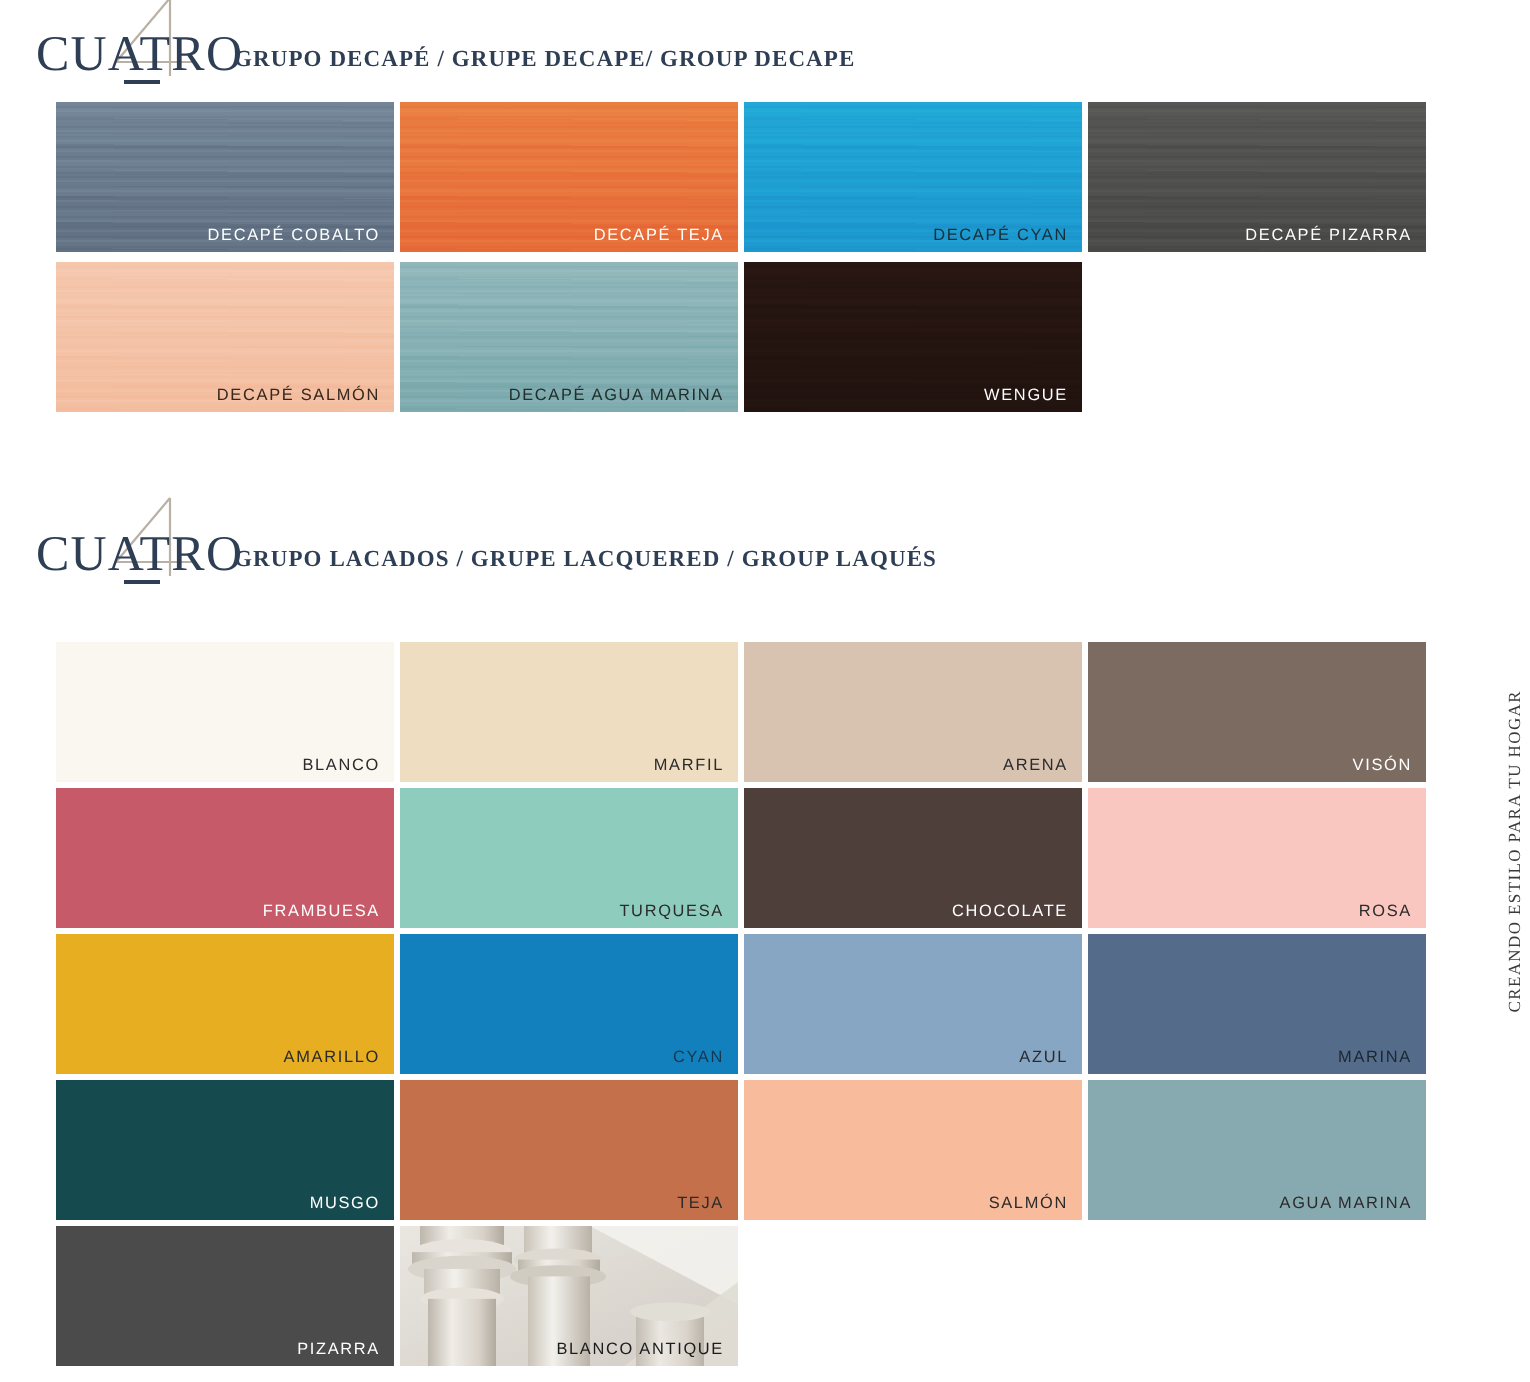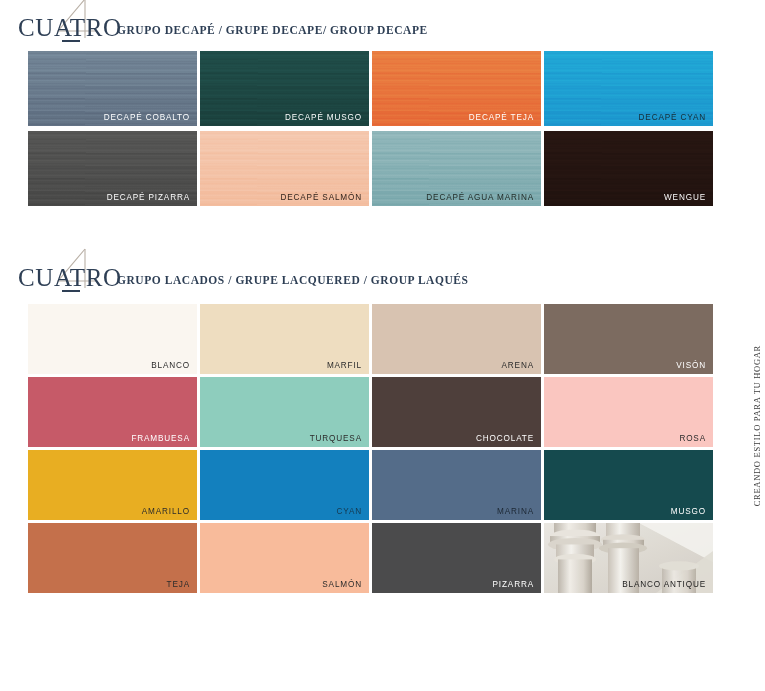--- a/index.html
+++ b/index.html
@@ -185,25 +185,20 @@
     <div class="section-title">GRUPO DECAPÉ / GRUPE DECAPE/ GROUP DECAPE</div>
   </div>
 
   <div class="grid" id="grid-decape" style="top:51px; row-gap:5px;">
       <div class="cell">
         <div class="swatch wood" style="height: 75px; background: rgb(105, 122, 140); text-align: right;">
           <span class="swatch-label" style="color: rgb(255, 255, 255);">DECAPÉ COBALTO</span>
         </div>
       </div>
       <div class="cell">
-        <div class="swatch wood" style="height: 75px; background: rgb(29, 71, 67);">
-          <span class="swatch-label" style="color: rgb(255, 255, 255);">DECAPÉ MUSGO</span>
-        </div>
-      </div>
-      <div class="cell">
         <div class="swatch wood" style="height: 75px; background: rgb(232, 116, 60); text-align: right;">
           <span class="swatch-label" style="color: rgb(255, 255, 255);">DECAPÉ TEJA</span>
         </div>
       </div>
       <div class="cell">
         <div class="swatch wood" style="height: 75px; background: rgb(30, 159, 210);">
           <span class="swatch-label" style="color: rgb(23, 50, 63);">DECAPÉ CYAN</span>
         </div>
       </div>
       <div class="cell">
@@ -233,21 +228,21 @@
       <svg class="brand-four" viewBox="0 0 46 40" xmlns="http://www.w3.org/2000/svg">
         <path d="M31 1 L4 33 L42 33" fill="none" stroke="#b9b0a6" stroke-width="1.1"></path>
         <path d="M31 1 L31 40" fill="none" stroke="#b9b0a6" stroke-width="1.1"></path>
       </svg>
       <div class="brand-word">CUATRO</div>
       <div class="brand-underline"></div>
     </div>
     <div class="section-title">GRUPO LACADOS / GRUPE LACQUERED / GROUP LAQUÉS</div>
   </div>
 
-  <div class="grid" id="grid-lacados" style="top:304px; row-gap:3px;text-decoration:underline;">
+  <div class="grid" id="grid-lacados" style="top:321px; row-gap:3px;text-decoration:underline;">
       <div class="cell">
         <div class="swatch" style="height: 70px; background: rgb(250, 246, 240);">
           <span class="swatch-label" style="color: rgb(43, 43, 43);">BLANCO</span>
         </div>
       </div>
       <div class="cell">
         <div class="swatch" style="height: 70px; background: rgb(238, 221, 192);">
           <span class="swatch-label" style="color: rgb(43, 43, 43); padding-left: 16px;">MARFIL</span>
         </div>
       </div>
@@ -285,37 +280,47 @@
         <div class="swatch" style="height: 70px; background: rgb(232, 174, 34);">
           <span class="swatch-label" style="color: rgb(43, 43, 43);">AMARILLO</span>
         </div>
       </div>
       <div class="cell">
         <div class="swatch" style="height: 70px; background: rgb(19, 128, 190);">
           <span class="swatch-label" style="color: rgb(22, 56, 79);">CYAN</span>
         </div>
       </div>
       <div class="cell">
+        <div class="swatch" style="height: 70px; background: rgb(135, 166, 196);">
+          <span class="swatch-label" style="color: rgb(43, 43, 43);">AZUL</span>
+        </div>
+      </div>
+      <div class="cell">
         <div class="swatch" style="height: 70px; background: rgb(84, 108, 137);">
           <span class="swatch-label" style="color: rgb(28, 39, 51);">MARINA</span>
         </div>
       </div>
       <div class="cell">
         <div class="swatch" style="height: 70px; background: rgb(21, 74, 78);">
           <span class="swatch-label" style="color: rgb(255, 255, 255);">MUSGO</span>
         </div>
       </div>
       <div class="cell">
         <div class="swatch" style="height: 70px; background: rgb(196, 112, 75);">
           <span class="swatch-label" style="color: rgb(43, 43, 43);">TEJA</span>
         </div>
       </div>
       <div class="cell">
         <div class="swatch" style="height: 70px; background: rgb(248, 187, 155);">
           <span class="swatch-label" style="color: rgb(43, 43, 43);">SALMÓN</span>
+        </div>
+      </div>
+      <div class="cell">
+        <div class="swatch" style="height: 70px; background: rgb(135, 170, 177);">
+          <span class="swatch-label" style="color: rgb(43, 43, 43);">AGUA MARINA</span>
         </div>
       </div>
       <div class="cell">
         <div class="swatch" style="height: 70px; background: rgb(75, 75, 76);">
           <span class="swatch-label" style="color: rgb(255, 255, 255);">PIZARRA</span>
         </div>
       </div>
       <div class="cell">
         <div class="photo" style="height: 70px; background: rgb(217, 213, 205);">
           <svg class="photo-svg" viewBox="0 0 169 75" preserveAspectRatio="none" xmlns="http://www.w3.org/2000/svg">

